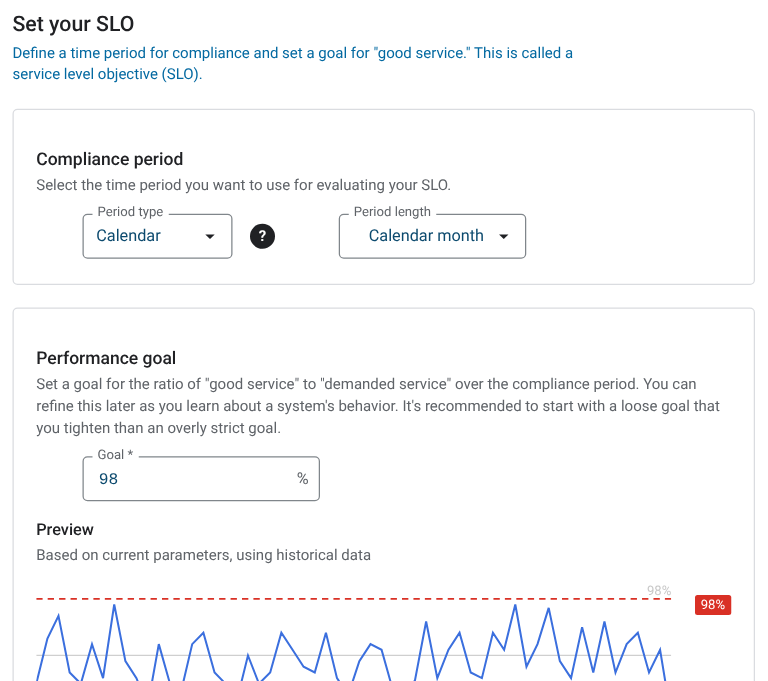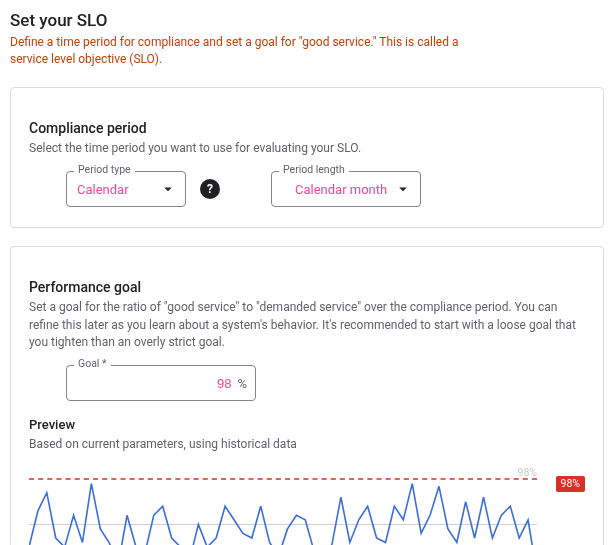--- a/index.html
+++ b/index.html
@@ -13,21 +13,21 @@
     width: 614px;
   }
   h2.page-title {
     font-size: 17px;
     font-weight: 500;
     margin: 0 0 4px 0;
     color: #202124;
   }
   .page-desc {
     font-size: 12px;
-    color: #c2410c;
+    color: #0369a1;
     margin: 0 0 18px 0;
     line-height: 1.45;
     max-width: 470px;
   }
   .card {
     border: 1px solid #dadce0;
     border-radius: 4px;
     padding: 16px 18px 20px 18px;
     margin-bottom: 18px;
     background: #fff;
@@ -66,31 +66,30 @@
     top: -7px;
     left: 7px;
     background: #fff;
     padding: 0 4px;
     font-size: 10.5px;
     color: #5f6368;
     line-height: 1;
   }
   .outlined .value {
     font-size: 13px;
-    color: #ec4899;
+    color: #0c4a6e;
     flex: 1;
   }
   .outlined input.value {
     border: none;
     outline: none;
-    font-family: Liberation Sans, sans-serif;
+    font-family: Liberation Mono, monospace;
     font-size: 13px;
     background: transparent;
     width: 100%;
-    text-align: right;
   }
   .suffix {
     font-size: 13px;
     color: #5f6368;
     margin-left: 4px;
   }
   .chev {
     margin-left: 4px;
     display: inline-flex;
   }

